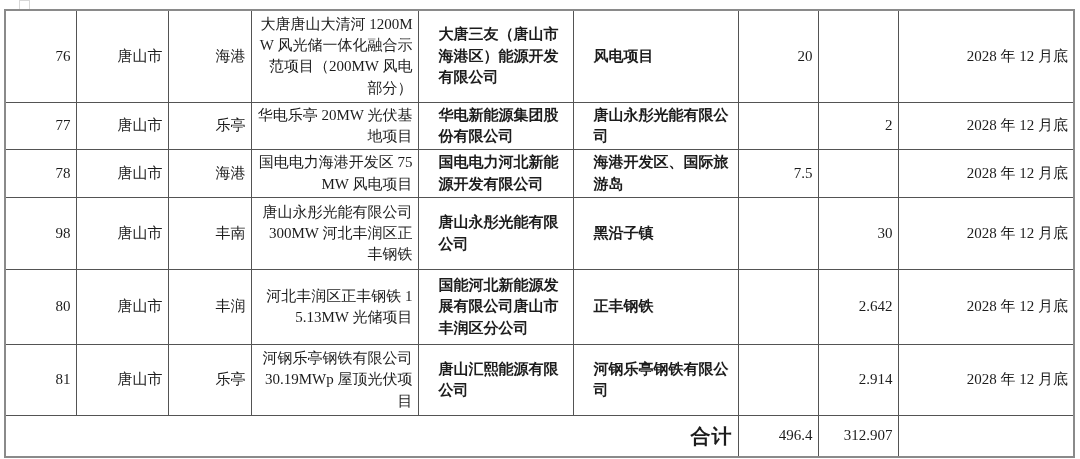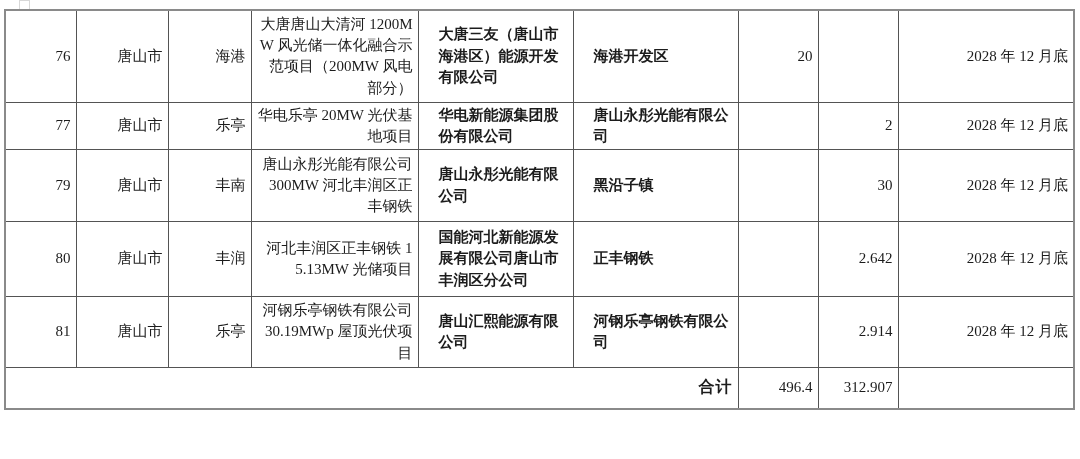--- a/index.html
+++ b/index.html
@@ -27,21 +27,21 @@
     color:#1c1c1c;
     font-size:15px;
     line-height:1.42;
     text-align:right;
     vertical-align:middle;
     padding:2px 5px;
     word-break:break-all;
     overflow:hidden;
   }
   td.left{text-align:left;padding-left:20px;padding-right:7px;font-weight:bold;}
-  td.sum-label{font-weight:bold;font-size:16px;letter-spacing:1px;}
+  td.sum-label{font-weight:bold;font-size:20px;letter-spacing:1px;}
   col.c-no{width:71px;}
   col.c-city{width:92px;}
   col.c-district{width:83px;}
   col.c-project{width:167px;}
   col.c-company{width:155px;}
   col.c-location{width:165px;}
   col.c-cap1{width:80px;}
   col.c-cap2{width:80px;}
   col.c-deadline{width:176px;}
 </style>
@@ -63,38 +63,49 @@
         <col class="c-cap2">
         <col class="c-deadline">
     </colgroup>
     <tbody id="table-body">
         <tr style="height: 92px;">
           <td>76</td>
           <td>唐山市</td>
           <td>海港</td>
           <td>大唐唐山大清河 1200MW 风光储一体化融合示范项目（200MW 风电部分）</td>
           <td class="left">大唐三友（唐山市海港区）能源开发有限公司</td>
-          <td class="left">海港开发区</td>
+          <td class="left">风电项目</td>
           <td>20</td>
           <td></td>
           <td>2028 年 12 月底</td>
         </tr>
         <tr style="height: 47px;">
           <td>77</td>
           <td>唐山市</td>
           <td>乐亭</td>
           <td>华电乐亭 20MW 光伏基地项目</td>
           <td class="left">华电新能源集团股份有限公司</td>
           <td class="left">唐山永彤光能有限公司</td>
           <td></td>
           <td>2</td>
           <td>2028 年 12 月底</td>
         </tr>
+        <tr style="height: 48px;">
+          <td>78</td>
+          <td>唐山市</td>
+          <td>海港</td>
+          <td>国电电力海港开发区 75MW 风电项目</td>
+          <td class="left">国电电力河北新能源开发有限公司</td>
+          <td class="left">海港开发区、国际旅游岛</td>
+          <td>7.5</td>
+          <td></td>
+          <td>2028 年 12 月底</td>
+        </tr>
         <tr style="height: 72px;">
-          <td>79</td>
+          <td>98</td>
           <td>唐山市</td>
           <td>丰南</td>
           <td>唐山永彤光能有限公司 300MW 河北丰润区正丰钢铁</td>
           <td class="left">唐山永彤光能有限公司</td>
           <td class="left">黑沿子镇</td>
           <td></td>
           <td>30</td>
           <td>2028 年 12 月底</td>
         </tr>
         <tr style="height: 75px;">

